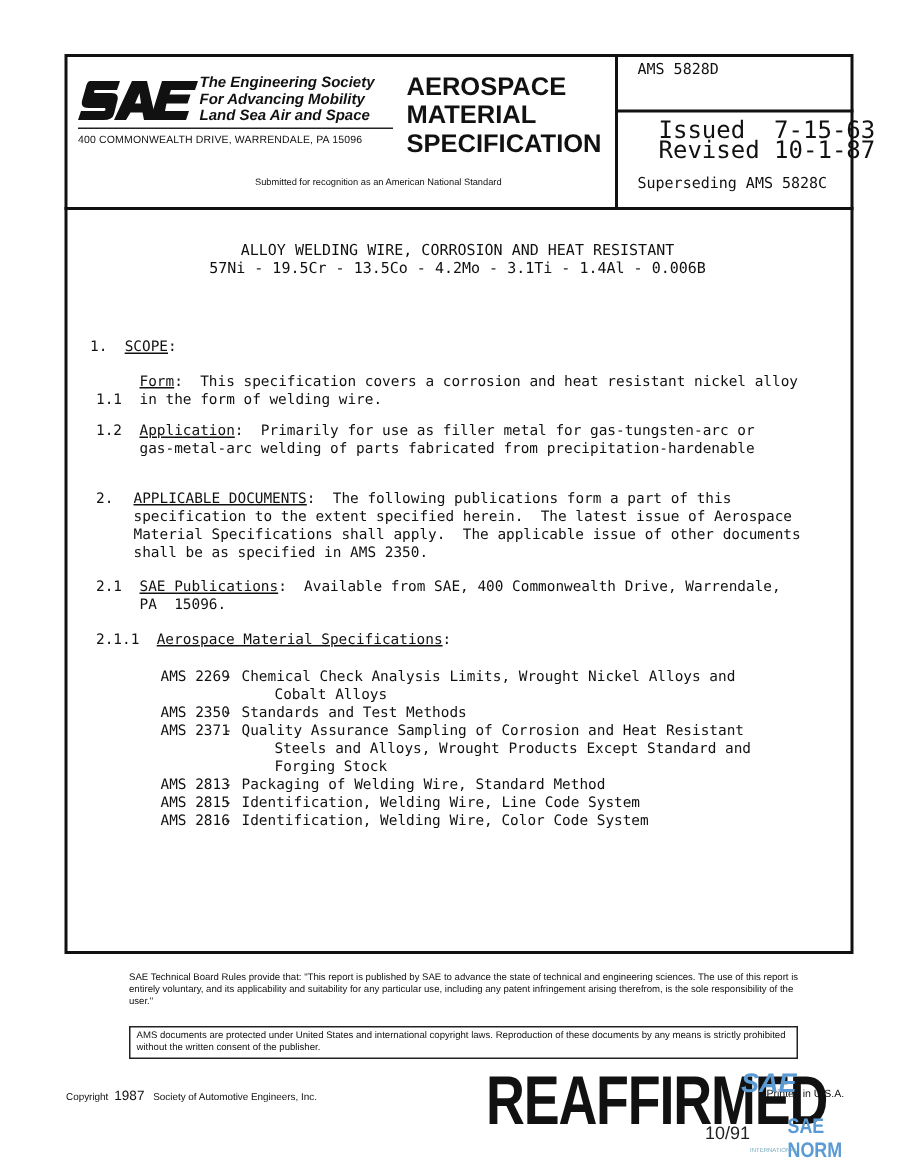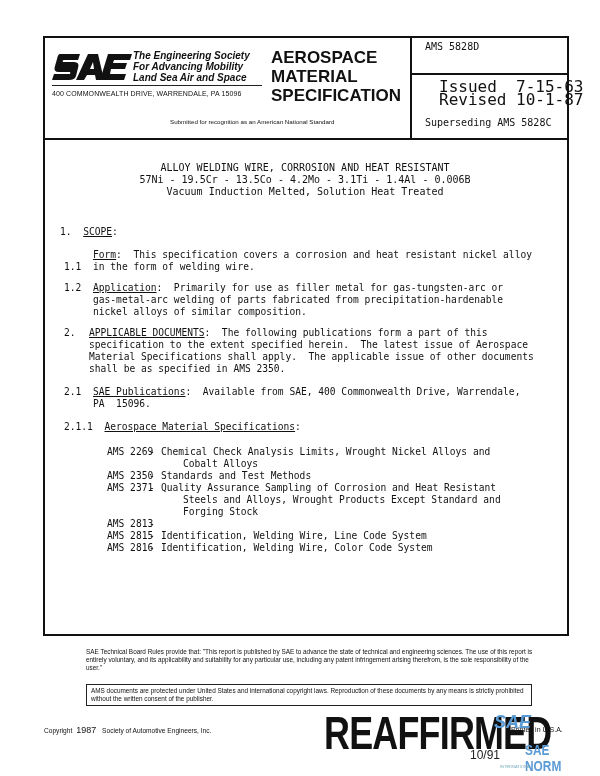--- a/index.html
+++ b/index.html
@@ -82,30 +82,29 @@
 </div>
 <div class="abs submitted sans">Submitted for recognition as an American National Standard</div>
 
 <div class="abs ams-no mono">AMS 5828D</div>
 <div class="abs issued mono"><div>Issued  7-15-63</div><div>Revised 10-1-87</div></div>
 <div class="abs superseding mono">Superseding AMS 5828C</div>
 
 <div class="abs doc-title mono">
   <div>ALLOY WELDING WIRE, CORROSION AND HEAT RESISTANT</div>
   <div>57Ni - 19.5Cr - 13.5Co - 4.2Mo - 3.1Ti - 1.4Al - 0.006B</div>
-  <div>Vacuum Induction Melted, Solution Heat Treated</div>
 </div>
 
 <div class="abs body-text mono" style="left:60px; top:226px;"><span>1.</span>  <span class="u">SCOPE</span><span>:</span></div>
 
 <div class="abs body-text mono" style="left:64px; top:249px;margin-top:12px;"><span>1.1</span></div>
 <div class="abs body-text mono" style="left:93px; top:249px;"><span class="u">Form</span><span>:  This specification covers a corrosion and heat resistant nickel alloy</span><br><span>in the form of welding wire.</span></div>
 
 <div class="abs body-text mono" style="left:64px; top:282px;"><span>1.2</span></div>
-<div class="abs body-text mono" style="left:93px; top:282px;"><span class="u">Application</span><span>:  Primarily for use as filler metal for gas-tungsten-arc or</span><br><span>gas-metal-arc welding of parts fabricated from precipitation-hardenable</span><br><span>nickel alloys of similar composition.</span></div>
+<div class="abs body-text mono" style="left:93px; top:282px;"><span class="u">Application</span><span>:  Primarily for use as filler metal for gas-tungsten-arc or</span><br><span>gas-metal-arc welding of parts fabricated from precipitation-hardenable</span><br></div>
 
 <div class="abs body-text mono" style="left:64px; top:327px;"><span>2.</span></div>
 <div class="abs body-text mono" style="left:89px; top:327px;"><span class="u">APPLICABLE DOCUMENTS</span><span>:  The following publications form a part of this</span><br><span>specification to the extent specified herein.  The latest issue of Aerospace</span><br><span>Material Specifications shall apply.  The applicable issue of other documents</span><br><span>shall be as specified in AMS 2350.</span></div>
 
 <div class="abs body-text mono" style="left:64px; top:386px;"><span>2.1</span></div>
 <div class="abs body-text mono" style="left:93px; top:386px;"><span class="u">SAE Publications</span><span>:  Available from SAE, 400 Commonwealth Drive, Warrendale,</span><br><span>PA  15096.</span></div>
 
 <div class="abs body-text mono" style="left:64px; top:421px;"><span>2.1.1</span>  <span class="u">Aerospace Material Specifications</span><span>:</span></div>
 
 <div class="abs refs mono">
@@ -120,20 +119,21 @@
     <span class="ref-desc"><span>Standards and Test Methods</span></span>
   </div>
   <div class="ref-row">
     <span class="ref-code">AMS 2371</span>
       <span class="ref-dash">-</span>
     <span class="ref-desc"><span>Quality Assurance Sampling of Corrosion and Heat Resistant</span><span class="cont">Steels and Alloys, Wrought Products Except Standard and</span><span class="cont">Forging Stock</span></span>
   </div>
   <div class="ref-row">
     <span class="ref-code">AMS 2813</span>
       <span class="ref-dash">-</span>
+    <span class="ref-desc"><span>Packaging of Welding Wire, Standard Method</span></span>
   </div>
   <div class="ref-row">
     <span class="ref-code">AMS 2815</span>
       <span class="ref-dash">-</span>
     <span class="ref-desc"><span>Identification, Welding Wire, Line Code System</span></span>
   </div>
   <div class="ref-row">
     <span class="ref-code">AMS 2816</span>
       <span class="ref-dash">-</span>
     <span class="ref-desc"><span>Identification, Welding Wire, Color Code System</span></span>

